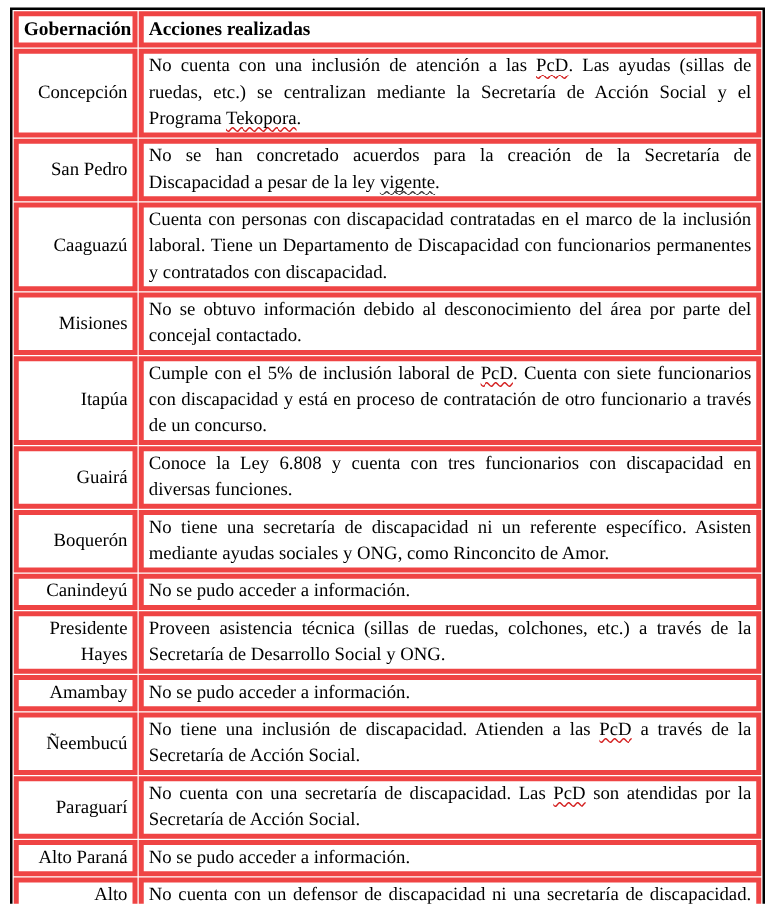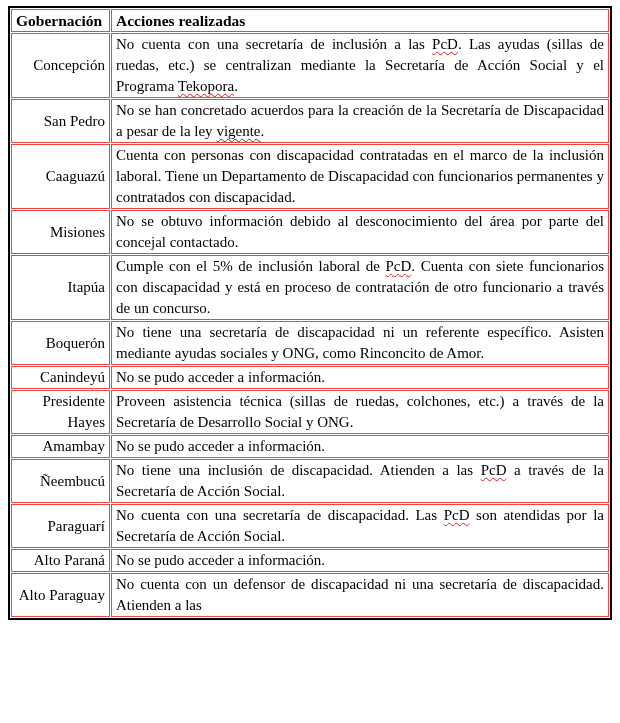--- a/index.html
+++ b/index.html
@@ -18,21 +18,21 @@
     margin: 6px 8px;
     width: 603px;
     border: 2px solid #000000;
     border-collapse: separate;
     border-spacing: 1px;
     background: #ffffff;
     table-layout: fixed;
   }
   .doc-table th,
   .doc-table td {
-    border: 1px solid #ef4444;
+    border: 4px solid #ef4444;
     padding: 0px 4px;
     font-size: 15px;
     line-height: 21px;
     vertical-align: middle;
     overflow: hidden;
   }
   .doc-table th {
     text-align: left;
     font-weight: bold;
     font-size: 15.5px;
@@ -71,37 +71,41 @@
   </colgroup>
   <thead>
     <tr>
       <th>Gobernación</th>
       <th>Acciones realizadas</th>
     </tr>
   </thead>
   <tbody>
       <tr>
         <td class="gov">Concepción</td>
-        <td class="act"><span>No cuenta con una secretaría de inclusión a las </span><span class="sq">PcD</span><span>. Las ayudas (sillas de ruedas, etc.) se centralizan mediante la Secretaría de Acción Social y el Programa </span><span class="sq">Tekopora</span><span>.</span></td>
+        <td class="act"><span>No cuenta con una inclusión de atención a las </span><span class="sq">PcD</span><span>. Las ayudas (sillas de ruedas, etc.) se centralizan mediante la Secretaría de Acción Social y el Programa </span><span class="sq">Tekopora</span><span>.</span></td>
       </tr>
       <tr>
         <td class="gov">San Pedro</td>
         <td class="act"><span>No se han concretado acuerdos para la creación de la Secretaría de Discapacidad a pesar de la ley </span><span class="sq sq-dark">vigente</span><span>.</span></td>
       </tr>
       <tr>
         <td class="gov">Caaguazú</td>
         <td class="act"><span>Cuenta con personas con discapacidad contratadas en el marco de la inclusión laboral. Tiene un Departamento de Discapacidad con funcionarios permanentes y contratados con discapacidad.</span></td>
       </tr>
       <tr>
         <td class="gov">Misiones</td>
         <td class="act"><span>No se obtuvo información debido al desconocimiento del área por parte del concejal contactado.</span></td>
       </tr>
       <tr>
         <td class="gov">Itapúa</td>
         <td class="act"><span>Cumple con el 5% de inclusión laboral de </span><span class="sq">PcD</span><span>. Cuenta con siete funcionarios con discapacidad y está en proceso de contratación de otro funcionario a través de un concurso.</span></td>
+      </tr>
+      <tr>
+        <td class="gov">Guairá</td>
+        <td class="act"><span>Conoce la Ley 6.808 y cuenta con tres funcionarios con discapacidad en diversas funciones.</span></td>
       </tr>
       <tr>
         <td class="gov">Boquerón</td>
         <td class="act"><span>No tiene una secretaría de discapacidad ni un referente específico. Asisten mediante ayudas sociales y ONG, como Rinconcito de Amor.</span></td>
       </tr>
       <tr>
         <td class="gov">Canindeyú</td>
         <td class="act"><span>No se pudo acceder a información.</span></td>
       </tr>
       <tr>

